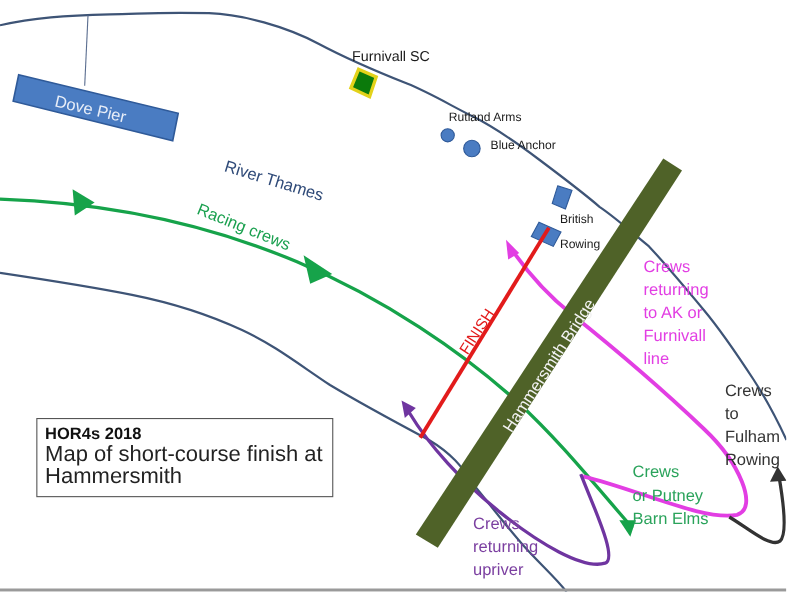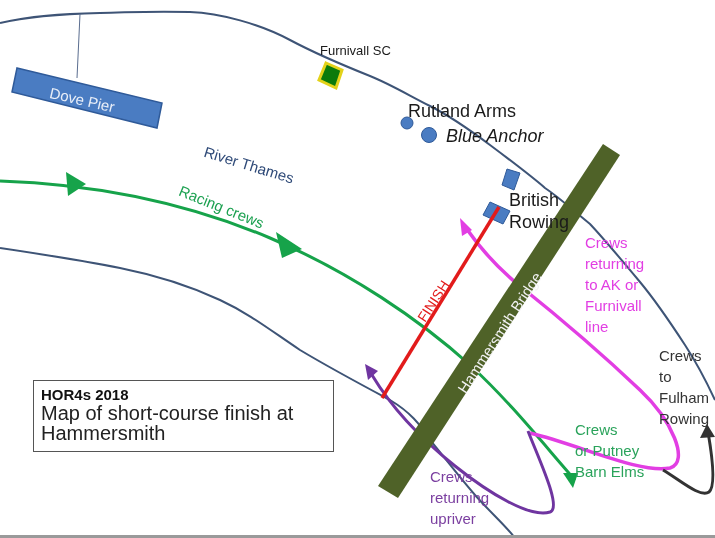--- a/index.html
+++ b/index.html
@@ -1,29 +1,29 @@
 <!DOCTYPE html>
 <html><head>
 <meta charset="utf-8">
 <style>
   html,body{margin:0;padding:0;background:#fff;}
   #stage{position:relative;width:715px;height:538px;overflow:hidden;background:#fff;font-family:"Liberation Sans",sans-serif;}
   svg{position:absolute;left:0;top:0;}
   .lbl{position:absolute;white-space:nowrap;line-height:1.15;}
-  .dark{color:#1a1a1a;font-size:18px;}
+  .dark{color:#1a1a1a;font-size:11px;}
   .thames{color:#2f4a78;font-size:15px;transform:rotate(17deg);transform-origin:left top;}
   .racing{color:#1aa04f;font-size:15px;transform:rotate(22deg);transform-origin:left top;}
   .pier-label{color:#e8eef8;font-size:15px;}
   .magenta{color:#e23ee3;font-size:15px;line-height:21px;}
   .green{color:#2aa35b;font-size:15px;line-height:21px;}
   .purple{color:#7b3fa0;font-size:15px;line-height:21px;}
   .gray{color:#333;font-size:15px;line-height:21px;}
   .finish{color:#e21b1b;font-size:14px;transform:rotate(-57deg);transform-origin:left top;}
   .bridge-label{color:#f2f2f2;font-size:15px;transform:rotate(-57deg);transform-origin:left top;}
-  #infobox{position:absolute;left:33px;top:380px;width:301px;height:72px;border:1px solid #555;background:#fff;padding:5px 7px;box-sizing:border-box;}
+  #infobox{position:absolute;left:33px;top:380px;width:270px;height:72px;border:1px solid #555;background:#fff;padding:5px 7px;box-sizing:border-box;}
   #infobox .t{font-weight:bold;font-size:15px;color:#111;}
   #infobox .d{font-size:20px;color:#222;line-height:20px;}
   #bottom-bar{position:absolute;left:0;top:535px;width:715px;height:3px;background:#9a9a9a;}
 </style>
 </head>
 <body>
 
 <div id="stage">
   <svg width="715" height="538" viewBox="0 0 715 538">
 
@@ -64,21 +64,21 @@
     <polygon points="365,364 378,371 368,380" fill="#6f35a0"></polygon>
 
     <line x1="382" y1="398" x2="499" y2="207" stroke="#e21b1b" stroke-width="3.5"></line>
 
     <polygon points="603,144 620,155 398,498 378,486" fill="#4f6228"></polygon>
   </svg>
 
   <div class="lbl pier-label" style="left:52px;top:84px;transform:rotate(13deg);transform-origin:left top;">Dove Pier</div>
   <div class="lbl dark" style="left:320px;top:44px;font-size:13px;text-align:center;">Furnivall SC</div>
   <div class="lbl dark" style="left:408px;top:101px;">Rutland Arms</div>
-  <div class="lbl dark" style="left:446px;top:126px;font-style:italic;">Blue Anchor</div>
+  <div class="lbl dark" style="left:446px;top:126px;">Blue Anchor</div>
   <div class="lbl dark" style="left:509px;top:163px;line-height:22px;margin-top:26px;">
     <div>British</div>
     <div>Rowing</div>
   </div>
   <div class="lbl thames" style="left:207px;top:143px;">River Thames</div>
   <div class="lbl racing" style="left:183px;top:182px;">Racing crews</div>
   <div class="lbl finish" style="left:414px;top:316px;">FINISH</div>
   <div class="lbl bridge-label" style="left:454px;top:387px;">Hammersmith Bridge</div>
 
   <div class="lbl magenta" style="left:585px;top:232px;">

